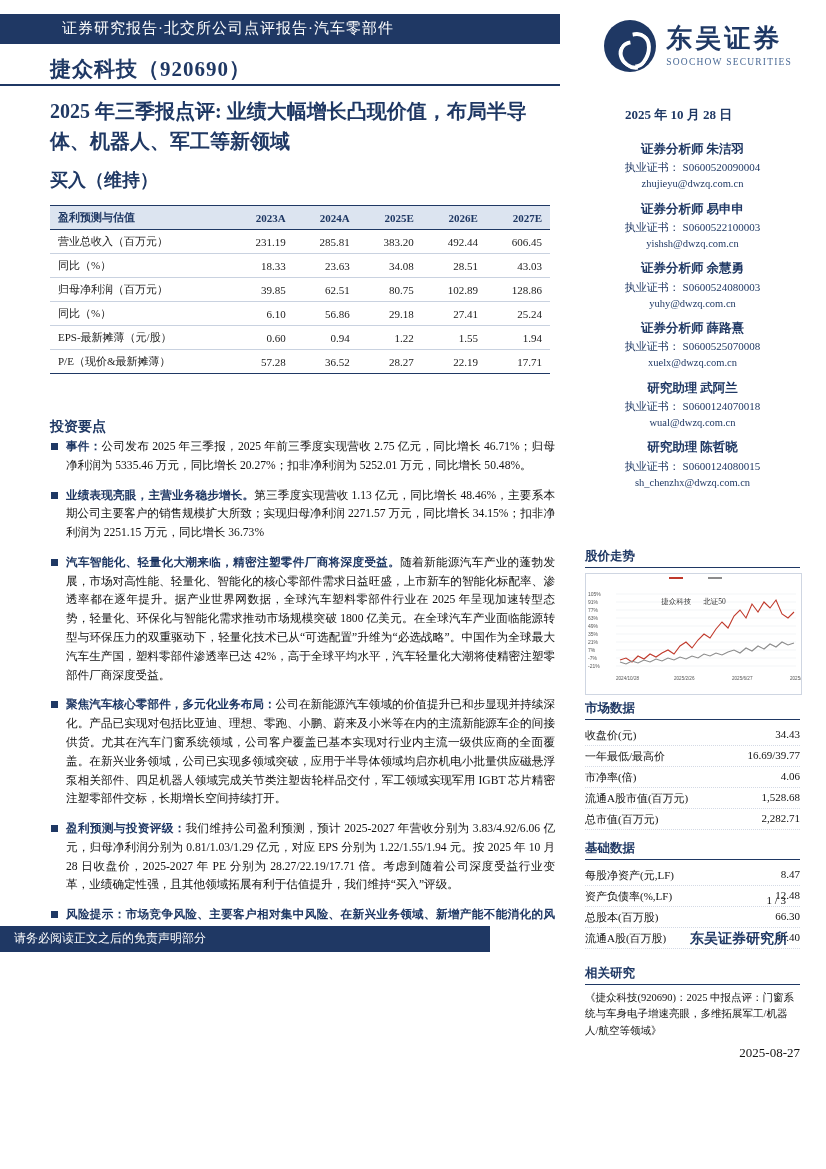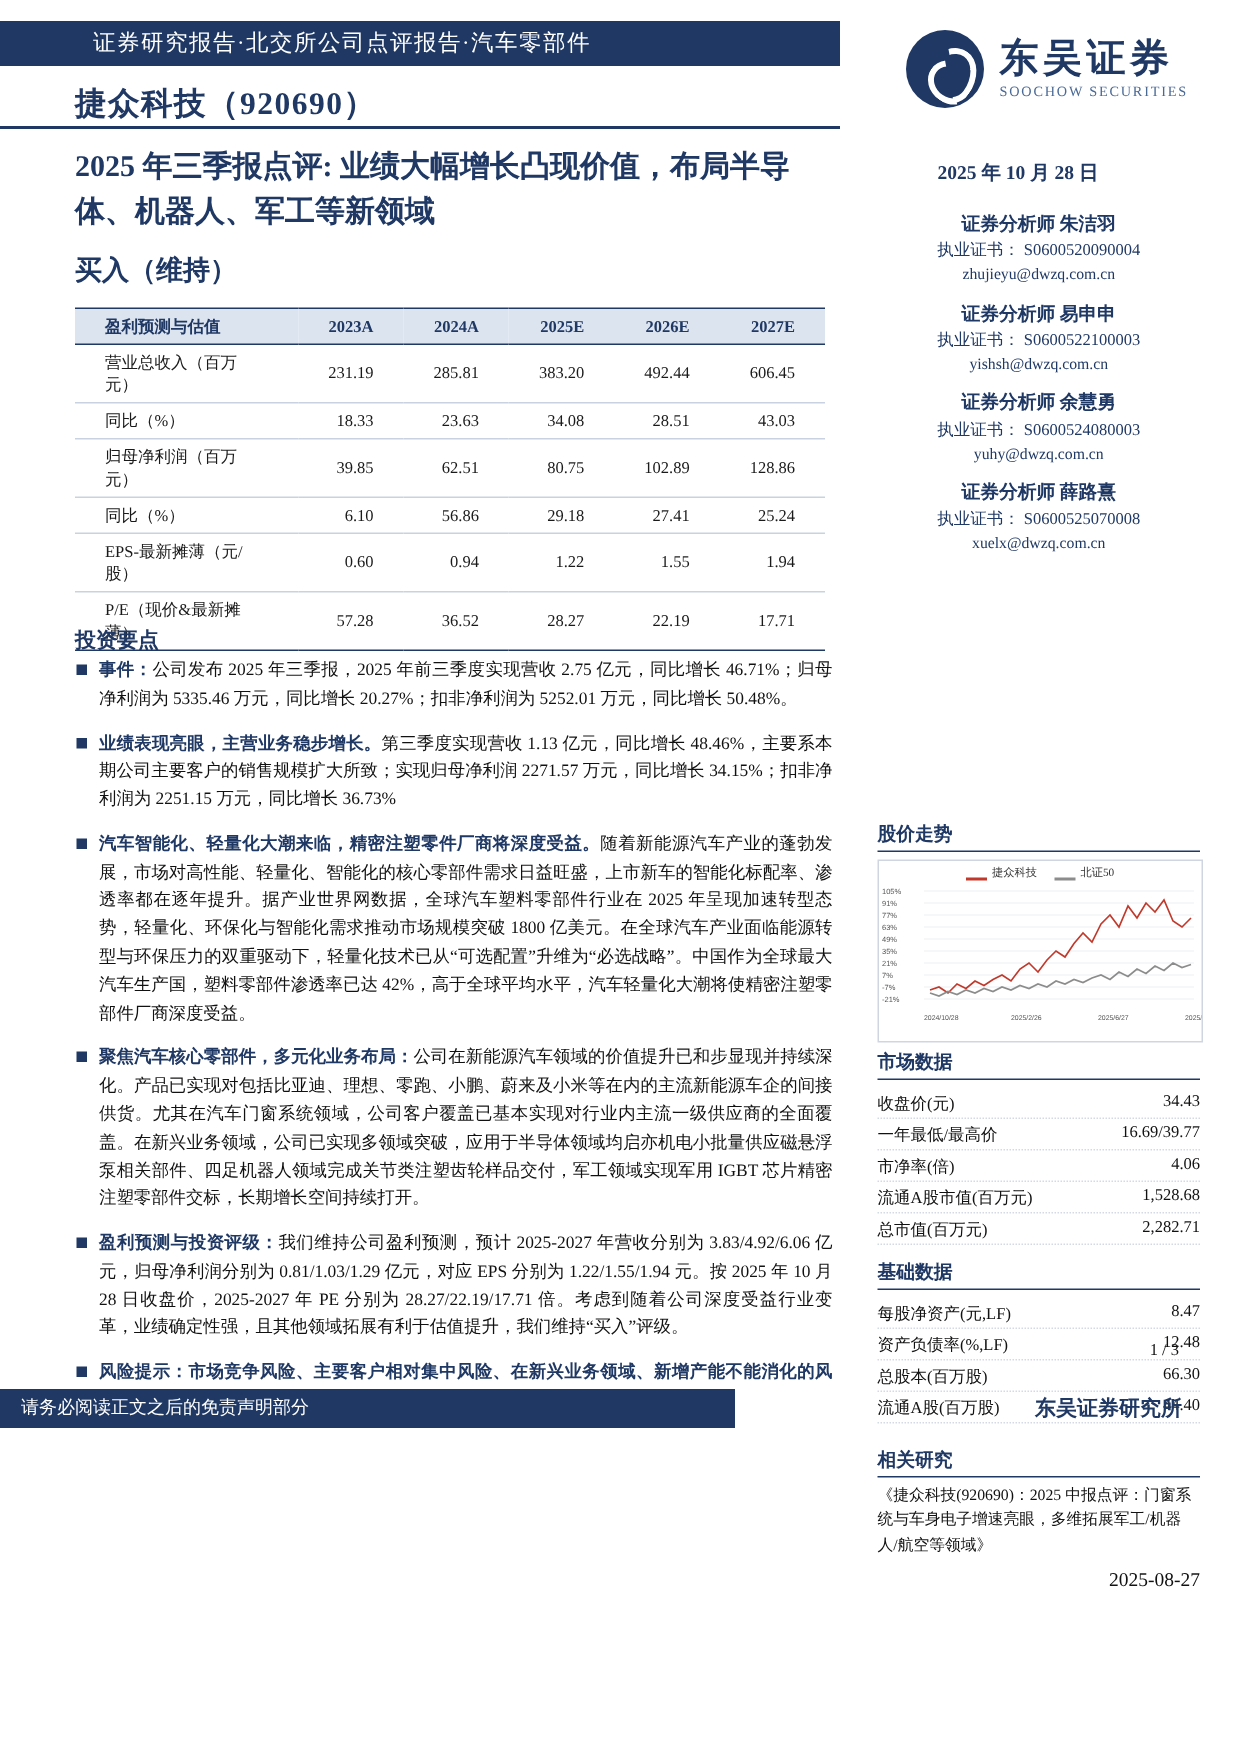--- a/index.html
+++ b/index.html
@@ -60,21 +60,21 @@
     position:absolute;left:50px;top:168px;
     font-size:18px;font-weight:bold;color:#1f3864;
   }
 
   
   .fin-table{
     position:absolute;left:50px;top:205px;width:500px;
     border-collapse:collapse;font-size:11px;
   }
   .fin-table th,.fin-table td{
-    padding:4px 20px;border-bottom:1px solid #c9d2e0;
+    padding:4px 8px;border-bottom:1px solid #c9d2e0;
   }
   .fin-table thead th{
     background:#dce4f0;color:#1f3864;font-weight:bold;
     border-top:1.5px solid #1f3864;border-bottom:1.5px solid #1f3864;
     text-align:right;
   }
   .fin-table thead th:first-child{text-align:left;}
   .fin-table td{text-align:right;}
   .fin-table td:first-child{text-align:left;}
   .fin-table tbody tr:last-child td{border-bottom:1.5px solid #1f3864;}
@@ -107,21 +107,21 @@
   .sec-h{
     font-size:12.5px;font-weight:bold;color:#1f3864;margin-bottom:5px;
     border-bottom:1px solid #1f3864;padding-bottom:2px;
   }
   .kv{display:flex;justify-content:space-between;font-size:11px;padding:2.5px 0;border-bottom:1px dotted #d4dae5;}
   .kv .k{color:#111;}
   .kv .v{color:#111;}
 
   .chart-box{position:relative;width:215px;height:120px;background:#fff;border:1px solid #cfd6e2;}
   .legend{position:absolute;top:3px;left:0;width:100%;display:flex;justify-content:center;gap:12px;font-size:7.5px;color:#333;}
-  .lg{display:flex;align-items:flex-end;gap:3px;}
+  .lg{display:flex;align-items:center;gap:18px;flex-direction:column;}
   .lg i{display:inline-block;width:14px;height:2px;}
 
   .rel-item{font-size:10.5px;line-height:1.55;color:#111;margin-top:4px;}
   .rel-date{font-size:13px;color:#111;text-align:right;margin-top:6px;}
 
   
   .pg-no{position:absolute;right:40px;bottom:60px;font-size:11px;color:#111;}
   .ft-band{position:absolute;left:0;bottom:14px;width:490px;height:26px;background:#1f3864;}
   .ft-txt{position:absolute;left:14px;bottom:19px;width:470px;color:#fff;font-size:12px;}
   .ft-right{position:absolute;right:38px;bottom:18px;font-size:14px;font-weight:bold;color:#1f3864;}
@@ -234,20 +234,30 @@
       </div>
       <div class="an-block">
         <div class="row-t">证券分析师  余慧勇</div>
         <div class="row-s">执业证书： S0600524080003</div>
         <div class="row-m">yuhy@dwzq.com.cn</div>
       </div>
       <div class="an-block">
         <div class="row-t">证券分析师  薛路熹</div>
         <div class="row-s">执业证书： S0600525070008</div>
         <div class="row-m">xuelx@dwzq.com.cn</div>
+      </div>
+      <div class="an-block">
+        <div class="row-t">研究助理  武阿兰</div>
+        <div class="row-s">执业证书： S0600124070018</div>
+        <div class="row-m">wual@dwzq.com.cn</div>
+      </div>
+      <div class="an-block">
+        <div class="row-t">研究助理  陈哲晓</div>
+        <div class="row-s">执业证书： S0600124080015</div>
+        <div class="row-m">sh_chenzhx@dwzq.com.cn</div>
       </div>
     </div>
 
   <div class="rc" style="top:548px;">
     <div class="sec-h">股价走势</div>
     <div class="chart-box">
       <div class="legend" id="chart-legend">
           <span class="lg">
             <i style="background: rgb(192, 57, 43);"></i>
             <span>捷众科技</span>

